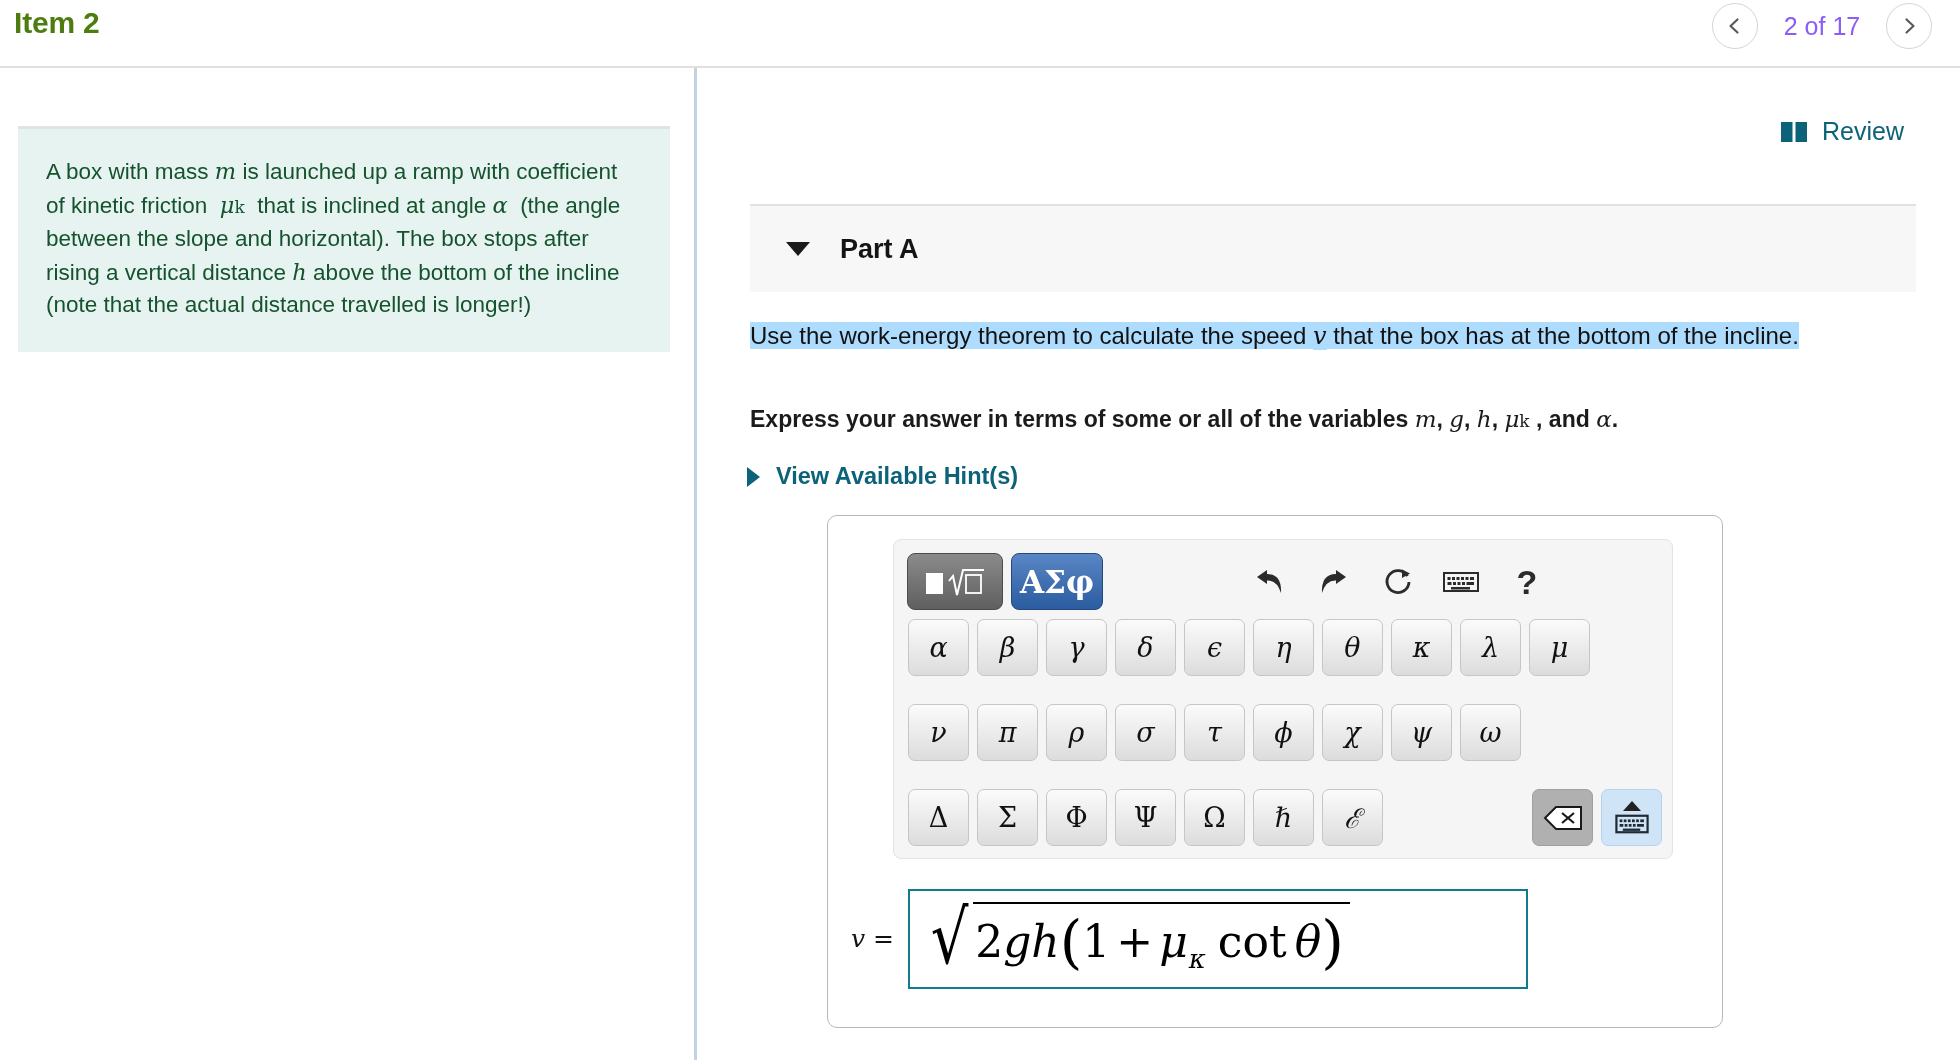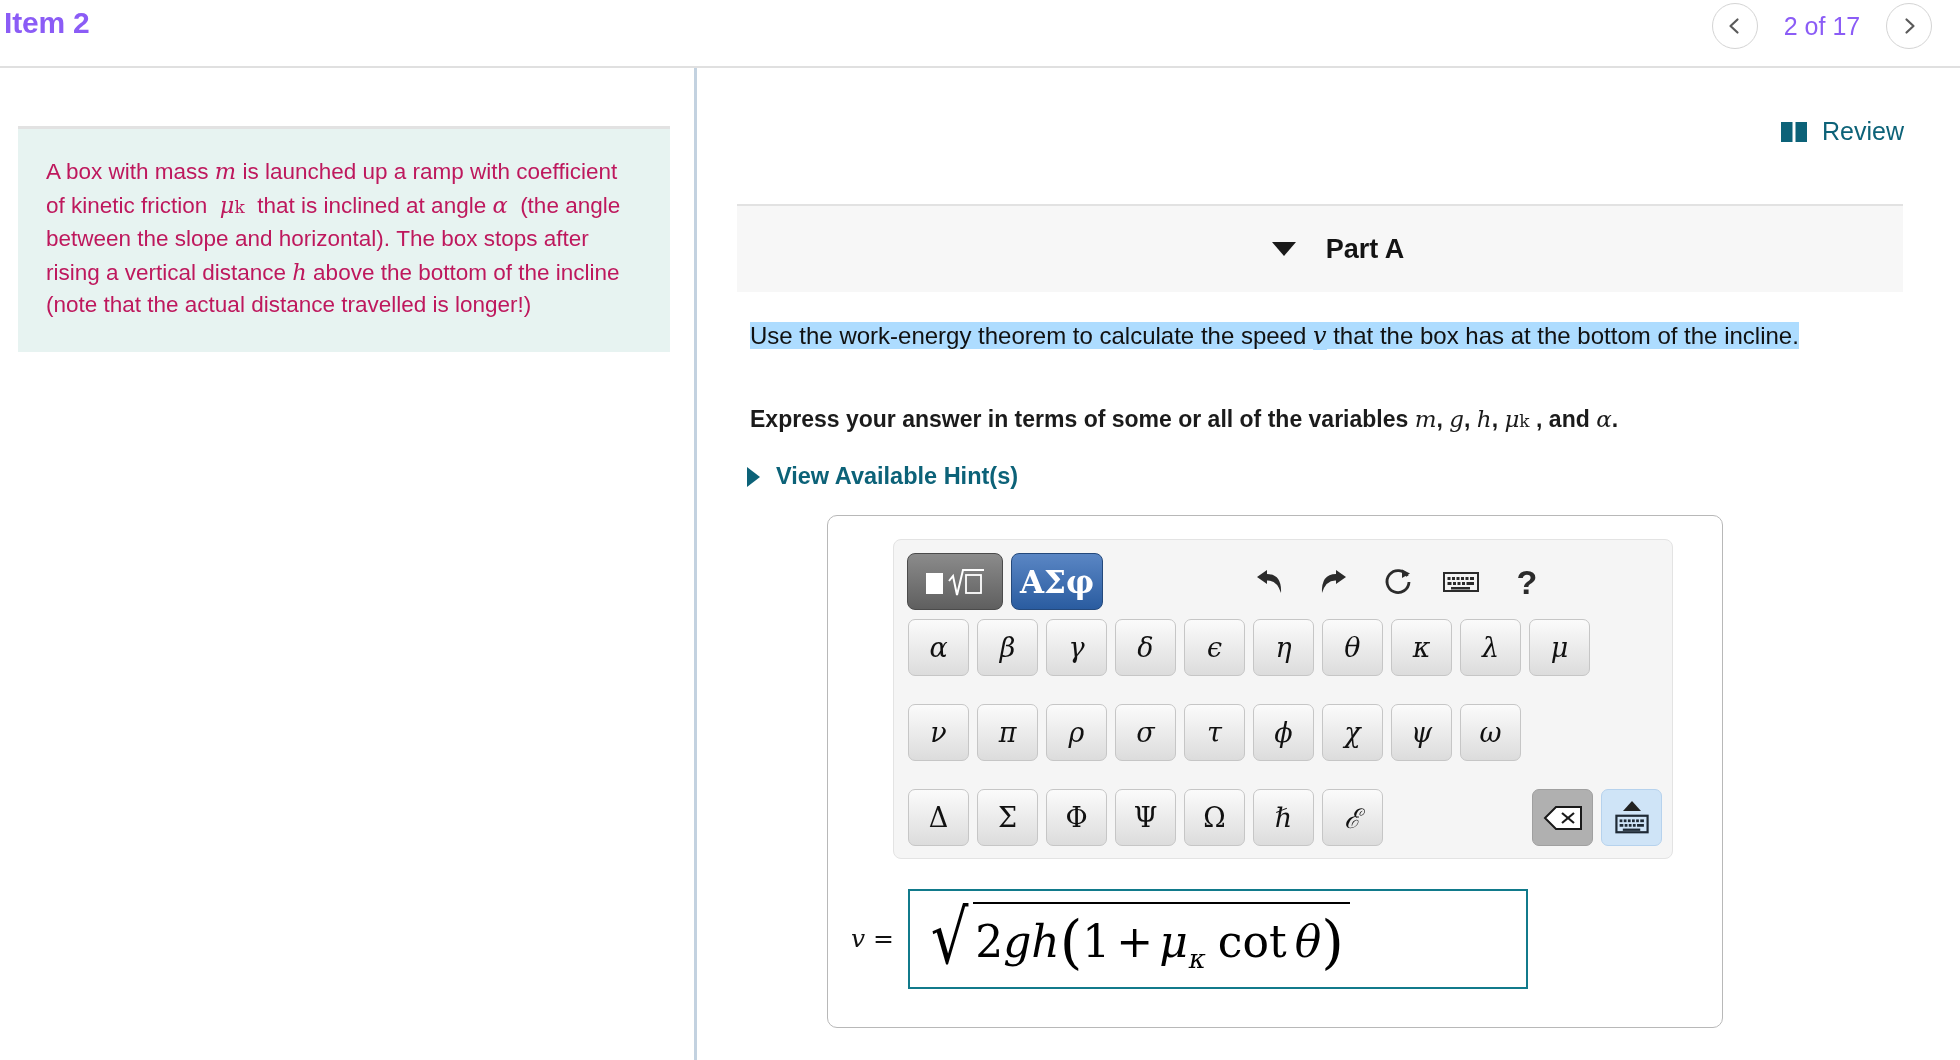--- a/index.html
+++ b/index.html
@@ -11,22 +11,22 @@
     color: #2b2b2b;
     overflow: hidden;
   }
 
   
   #topbar {
     position: absolute; left: 0; top: 0; width: 1960px; height: 68px;
     background: #ffffff;
   }
   #item-title {
-    position: absolute; left: 4px; top: 6px;
-    font-size: 30px; font-weight: bold; color: #8b5cf6;
+    position: absolute; left: 14px; top: 6px;
+    font-size: 30px; font-weight: bold; color: #4d7c0f;
     letter-spacing: -0.2px;
   }
   #pager {
     position: absolute; right: 28px; top: 0px;
     display: flex; align-items: center; gap: 12px; height: 52px;
   }
   .circle-btn {
     width: 46px; height: 46px; border-radius: 50%;
     border: 1.6px solid #d4d4d4; background: #fff;
     display: flex; align-items: center; justify-content: center;
@@ -51,39 +51,39 @@
   #left-pane {
     position: absolute; left: 0; top: 68px; width: 694px; height: 992px;
     background: #ffffff;
   }
   #problem-box {
     position: absolute; left: 18px; top: 58px; width: 652px;
     background: #e7f3f1; border-top: 3px solid #e2e2e2;
     padding: 26px 28px 30px 28px;
   }
   #problem-text {
-    font-size: 22.5px; line-height: 32.5px; color: #be185d;
+    font-size: 22.5px; line-height: 32.5px; color: #14532d;
   }
 
   
   #right-pane {
     position: absolute; left: 697px; top: 68px; width: 1263px; height: 992px;
     background: #ffffff;
   }
   #review-link {
     position: absolute; right: 56px; top: 49px;
     display: flex; align-items: center; gap: 14px;
     color: #0c6278; font-size: 25px; cursor: pointer;
   }
   #book-icon { display: block; }
 
   #part-header {
-    position: absolute; left: 40px; top: 136px; width: 1166px; height: 88px;
+    position: absolute; left: 53px; top: 136px; width: 1166px; height: 88px;
     background: #f7f7f7; border-top: 2px solid #e2e2e2;
-    display: flex; align-items: center; justify-content: center;
+    display: flex; align-items: center;
   }
   #part-caret {
     margin-left: 36px; width: 0; height: 0;
     border-left: 12px solid transparent; border-right: 12px solid transparent;
     border-top: 14px solid #1a1a1a;
   }
   #part-label {
     margin-left: 30px; font-size: 27px; font-weight: bold; color: #141414;
   }
 

